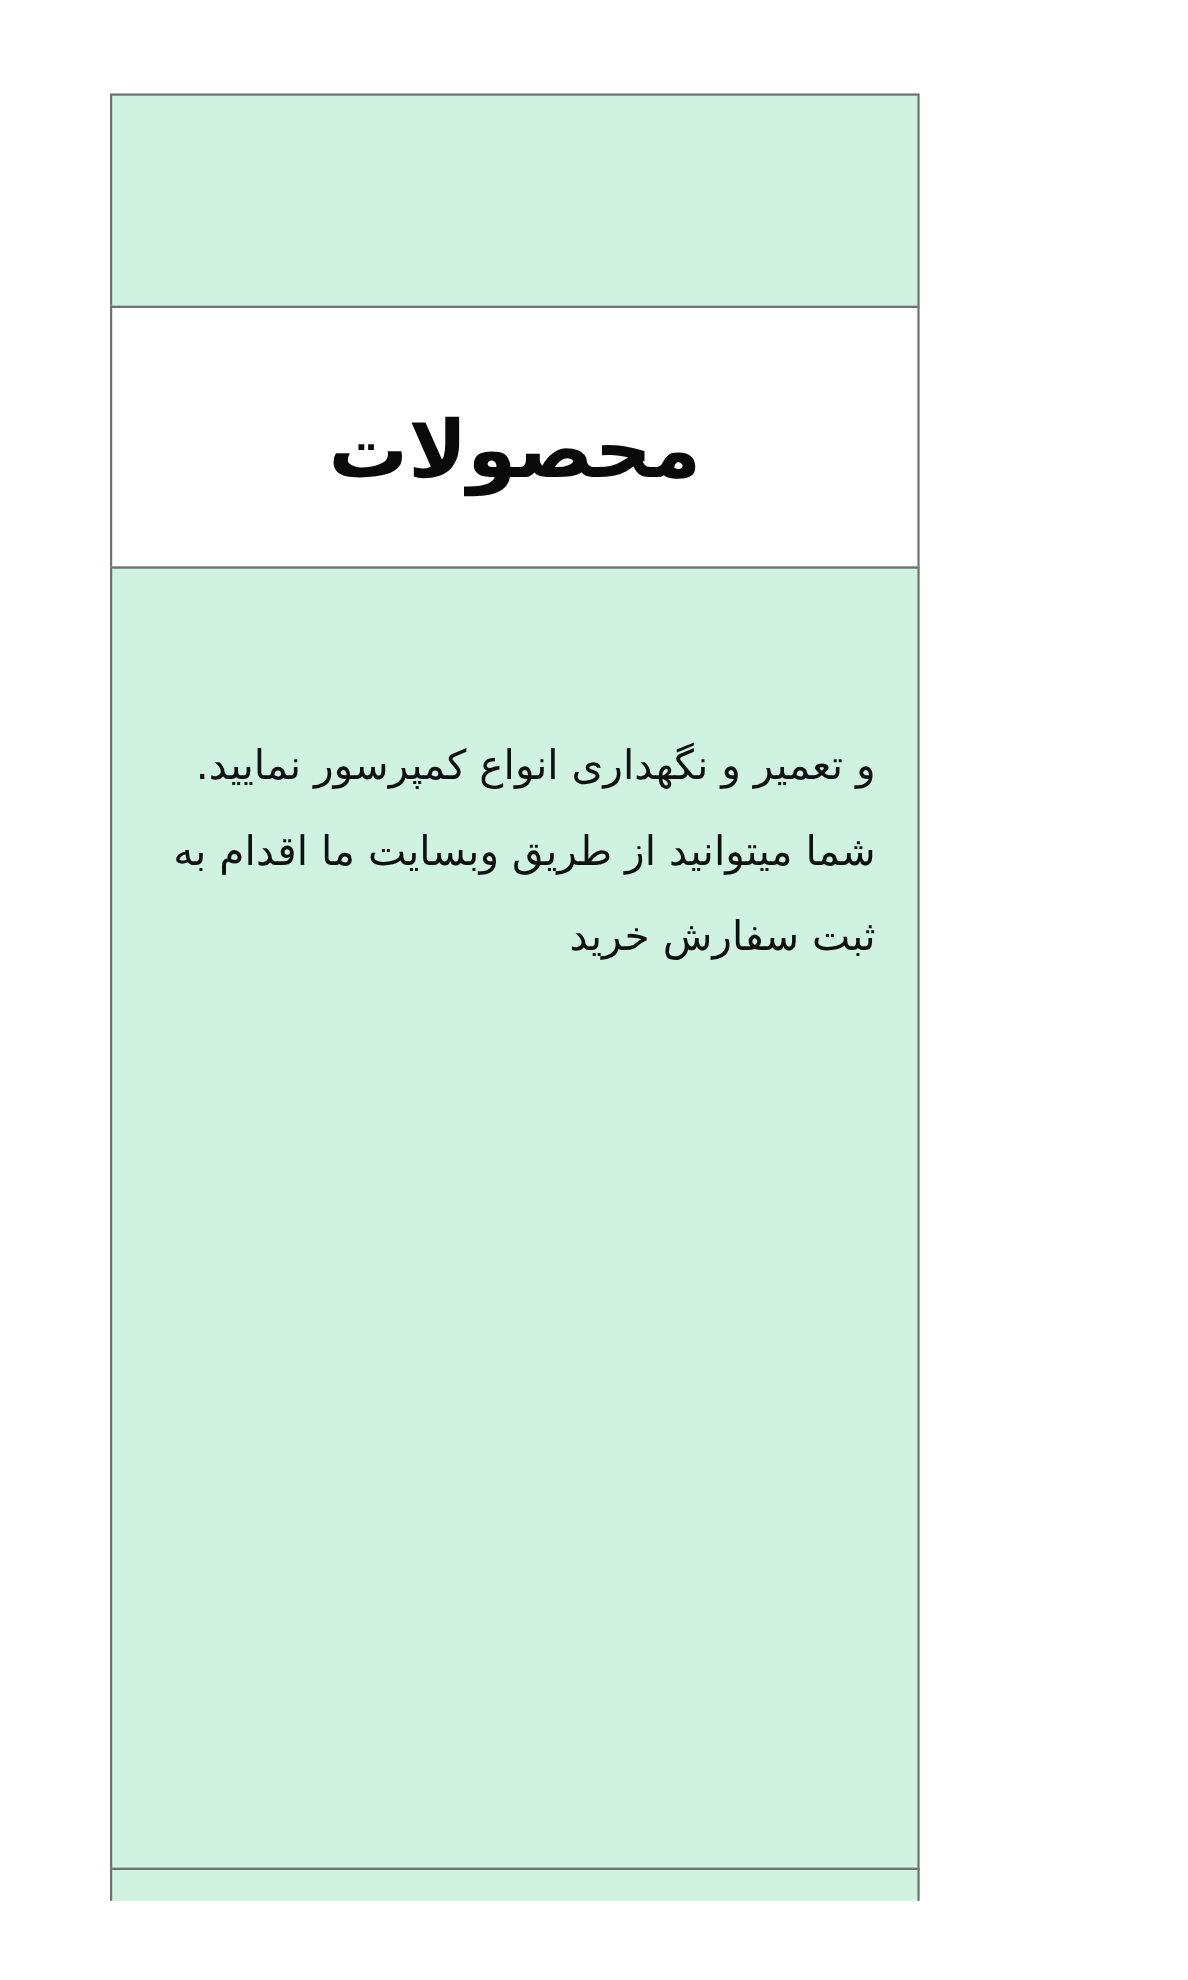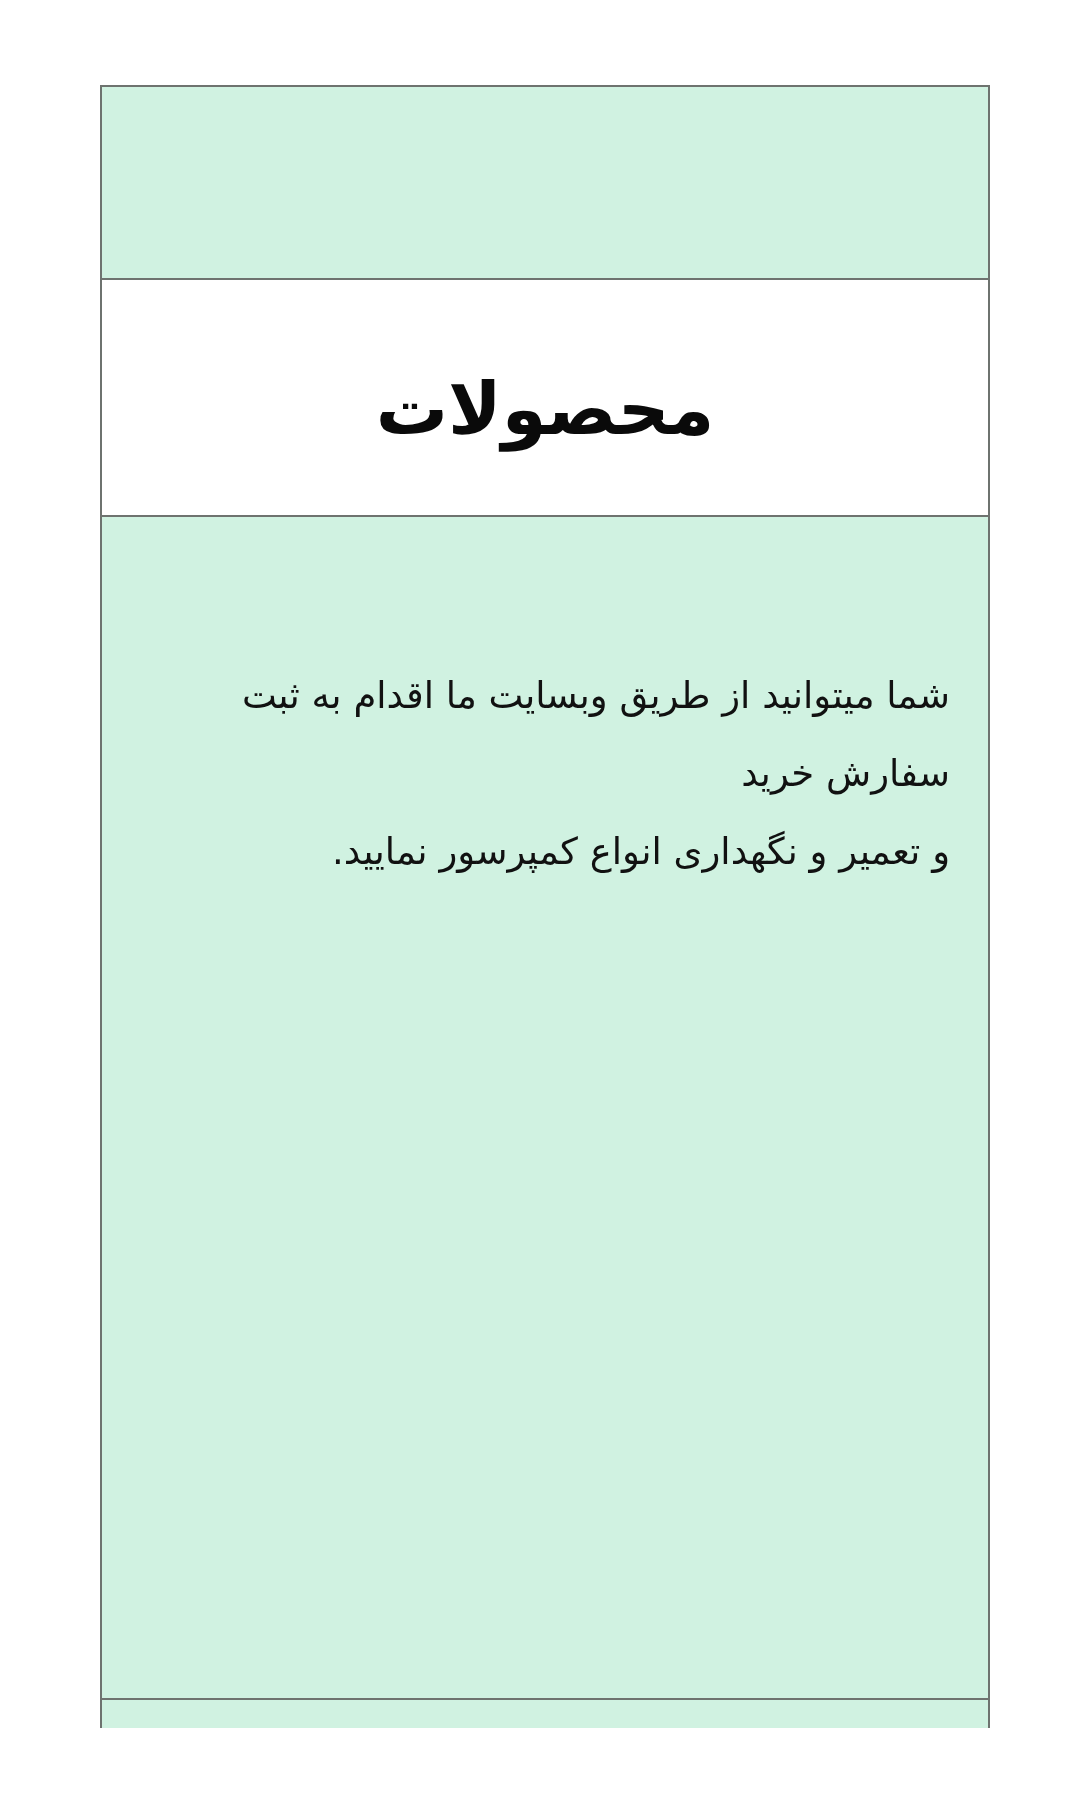--- a/index.html
+++ b/index.html
@@ -13,21 +13,21 @@
   .page {
     width: 1080px;
     height: 1800px;
     padding-top: 85px;
   }
   .column {
     width: 890px;
     margin-left: 100px;
   }
   .section {
-    width: 890px;
+    width: 736px;
     border: 2px solid #6e736f;
   }
   .section + .section { margin-top: -2px; }
   .green { background: #d0f2e1; }
   .white { background: #ffffff; }
 
   .hero {
     height: 195px;
   }
   .heading-section {
@@ -70,20 +70,20 @@
 <div class="page">
   <div class="column">
 
     <div class="section green hero"></div>
 
     <div class="section white heading-section">
       <h1 class="page-title">محصولات</h1>
     </div>
 
     <div class="section green body-section">
+      <div class="intro-line">و تعمیر و نگهداری انواع کمپرسور نمایید.</div>
       <div class="intro-line">شما میتوانید از طریق وبسایت ما اقدام به ثبت سفارش خرید</div>
-      <div class="intro-line">و تعمیر و نگهداری انواع کمپرسور نمایید.</div>
     </div>
 
     <div class="section green next-section-strip"></div>
 
   </div>
 </div>
 
 </body></html>

